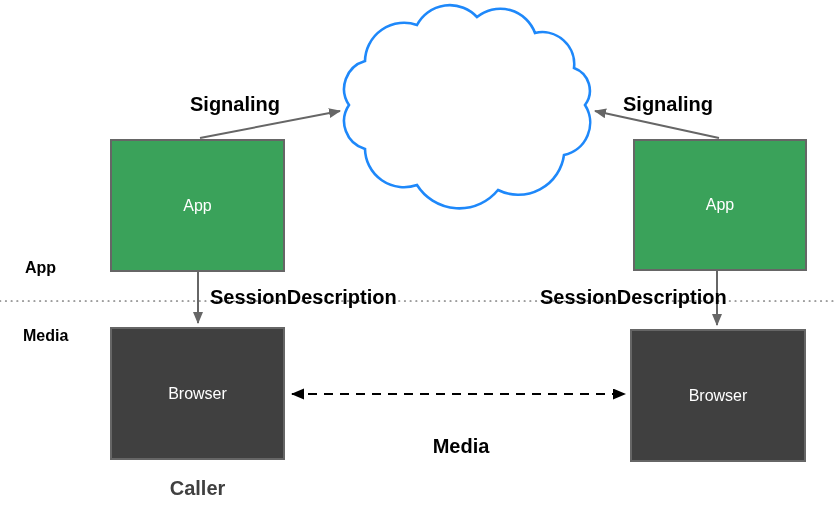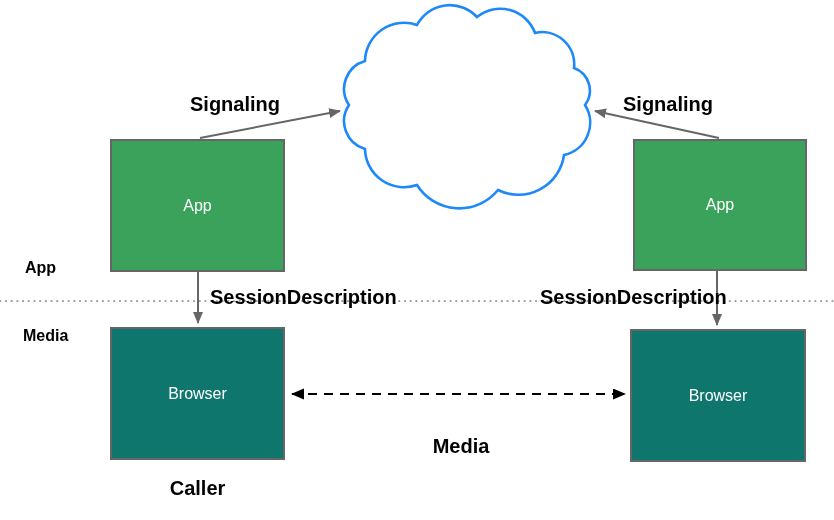--- a/index.html
+++ b/index.html
@@ -22,21 +22,21 @@
     box-sizing: border-box;
     border: 2px solid #666666;
     display: flex;
     align-items: center;
     justify-content: center;
     color: #ffffff;
     font-size: 16px;
     font-weight: 400;
   }
   .node.app { background: #3aa25a; }
-  .node.browser { background: #0f766e; }
+  .node.browser { background: #404040; }
   #caller-app     { left: 110px; top: 139px; width: 175px; height: 133px; }
   #callee-app     { left: 633px; top: 139px; width: 174px; height: 132px; }
   #caller-browser { left: 110px; top: 327px; width: 175px; height: 133px; }
   #callee-browser { left: 630px; top: 329px; width: 176px; height: 133px; }
   .edge-label {
     position: absolute;
     font-size: 20px;
     font-weight: 700;
     color: #000000;
     white-space: nowrap;
@@ -52,21 +52,21 @@
     font-weight: 700;
     color: #000000;
     white-space: nowrap;
   }
   #layer-app    { left: 25px; top: 259px; }
   #layer-webrtc { left: 23px; top: 327px; }
   .caption {
     position: absolute;
     font-size: 20px;
     font-weight: 700;
-    color: #000000;
+    color: #404040;
     text-align: center;
   }
   #caption-caller { left: 110px; top: 477px; width: 175px; }
   #caption-callee { left: 630px; top: 477px; width: 176px; }
 </style>
 </head>
 <body>
 
 <div id="stage">
 

